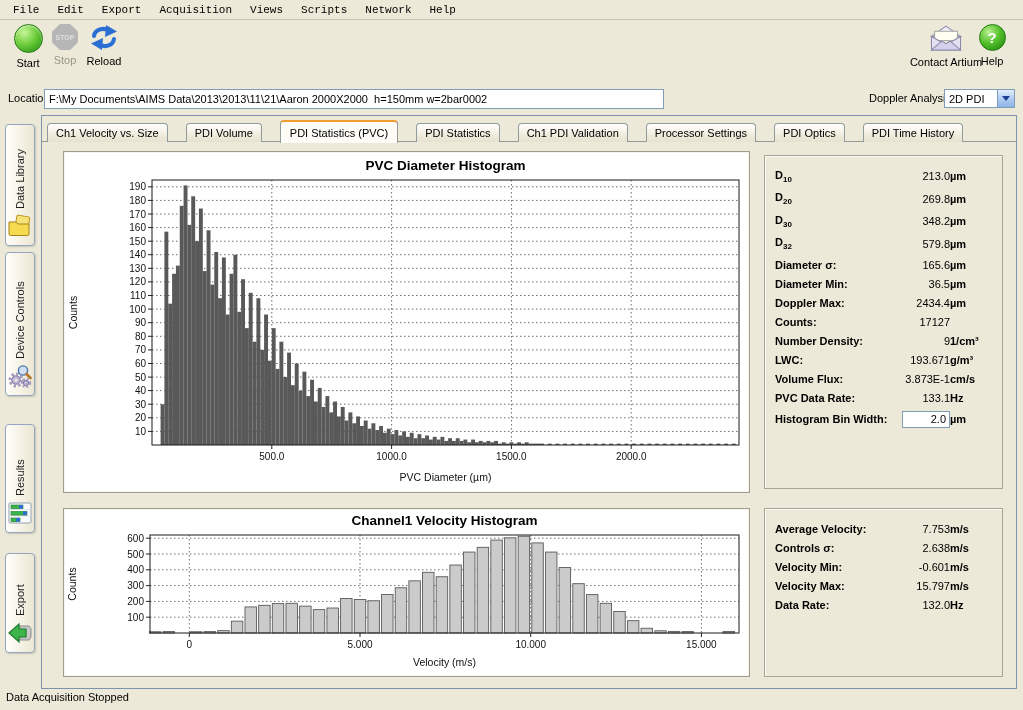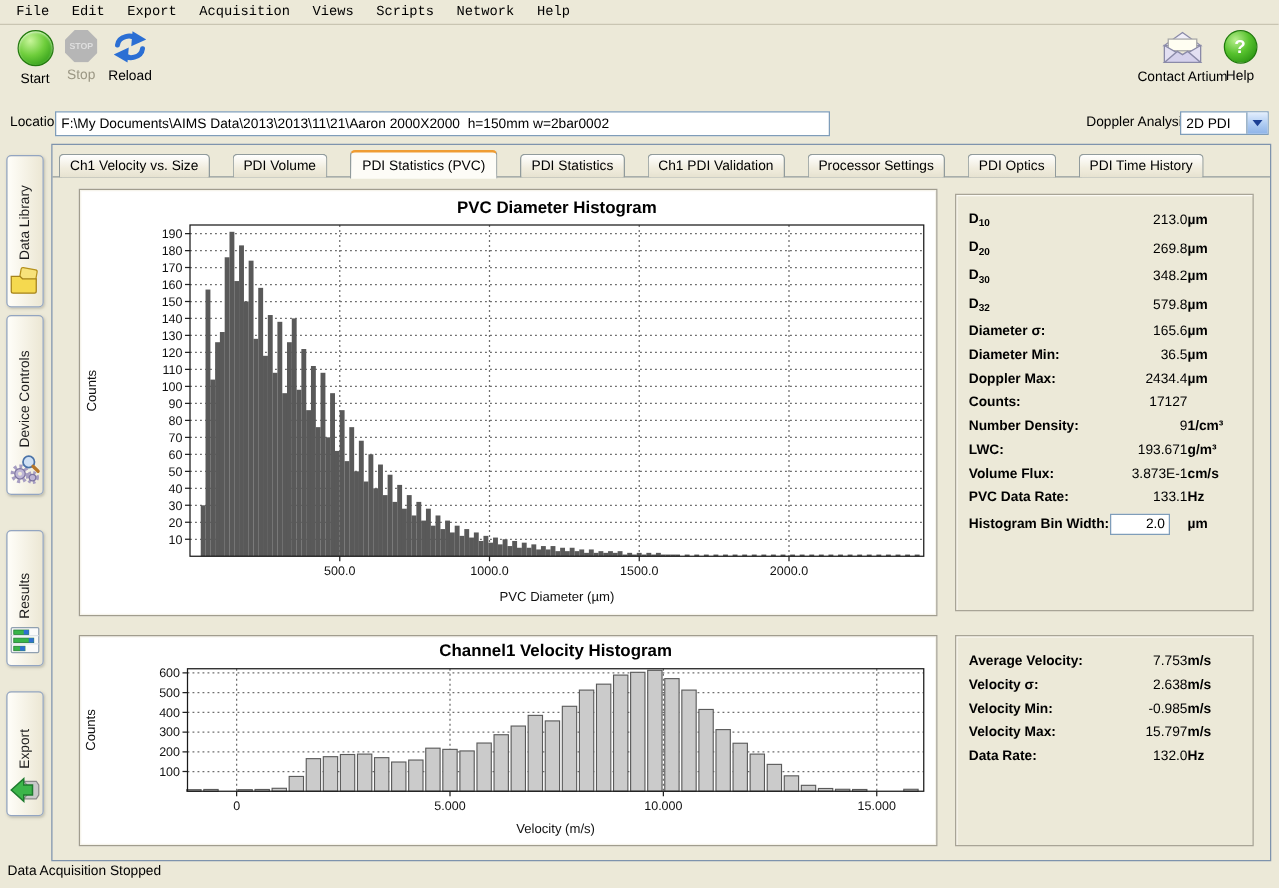--- a/index.html
+++ b/index.html
@@ -105,21 +105,21 @@
   .stat-row { display:flex; align-items:center; height:19px; white-space:nowrap; }
   .stat-row.dsub { height:22.5px; }
   .stat-row.inputrow { height:22px; margin-top:1px; }
   .stat-label { flex:1; font-weight:bold; overflow:hidden; }
   .stat-label sub { font-size:8px; }
   .stat-value { width:62px; text-align:right; }
   .stat-unit { width:42px; padding-left:0; font-weight:bold; box-sizing:border-box; }
   .bin-input { width:48px; height:17px; border:1px solid #7f9db9; background:#fff;
     text-align:right; font-family:"Liberation Sans",sans-serif; font-size:11px;
     padding:0 3px; box-sizing:border-box; }
-  .bin-wrap { width:62px; display:flex; justify-content:flex-start; }
+  .bin-wrap { width:62px; display:flex; justify-content:flex-end; }
 
   
   .statusbar { position:absolute; left:0; bottom:0; height:19px; right:0;
     padding:3px 0 0 6px; font-size:11px; }
 </style>
 </head>
 <body>
 
 <div class="menubar" id="menubar">
     <span class="menu-item">File</span>
@@ -602,27 +602,27 @@
       </svg>
   </div>
 
   <div class="panel" id="stats-panel-2">
       <div class="stat-row">
         <span class="stat-label">Average Velocity:</span>
         <span class="stat-value">7.753</span>
         <span class="stat-unit">m/s</span>
       </div>
       <div class="stat-row">
-        <span class="stat-label">Velocity σ:</span>
+        <span class="stat-label">Controls σ:</span>
         <span class="stat-value">2.638</span>
         <span class="stat-unit">m/s</span>
       </div>
       <div class="stat-row">
         <span class="stat-label">Velocity Min:</span>
-        <span class="stat-value">-0.985</span>
+        <span class="stat-value">-0.601</span>
         <span class="stat-unit">m/s</span>
       </div>
       <div class="stat-row">
         <span class="stat-label">Velocity Max:</span>
         <span class="stat-value">15.797</span>
         <span class="stat-unit">m/s</span>
       </div>
       <div class="stat-row">
         <span class="stat-label">Data Rate:</span>
         <span class="stat-value">132.0</span>

